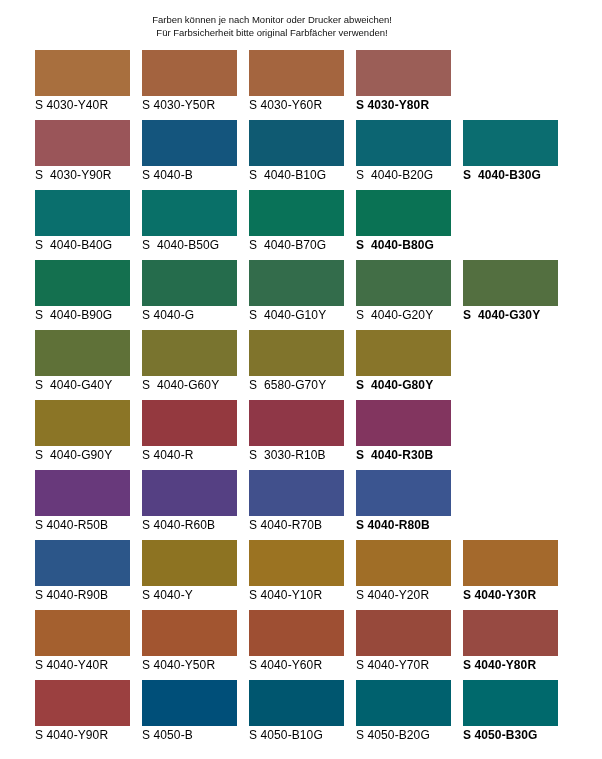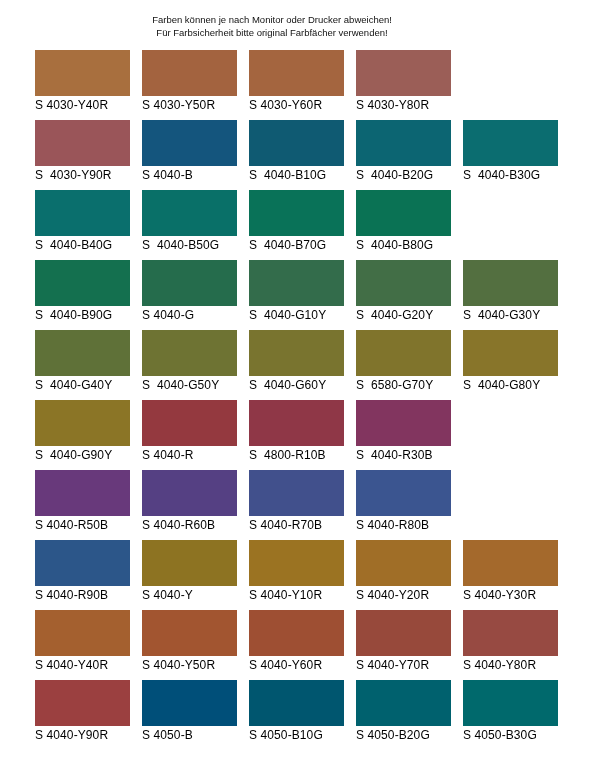--- a/index.html
+++ b/index.html
@@ -43,20 +43,21 @@
     width: 532px;
   }
   .cell {
     width: 95px;
     margin-right: 12px;
     display: flex;
     flex-direction: column;
   }
   .cell:last-child {
     margin-right: 0;
+    font-weight: bold;
   }
   .swatch {
     width: 95px;
     height: 46px;
     display: block;
   }
   .swatch-label {
     font-size: 12px;
     line-height: 12px;
     margin-top: 3px;
@@ -155,24 +156,20 @@
           <div class="swatch" style="background-color: rgb(83, 111, 64);"></div>
           <div class="swatch-label">S  4040-G30Y</div>
         </div>
       </div>
       <div class="row">
         <div class="cell">
           <div class="swatch" style="background-color: rgb(95, 113, 56);"></div>
           <div class="swatch-label">S  4040-G40Y</div>
         </div>
         <div class="cell">
-          <div class="swatch" style="background-color: rgb(110, 115, 51);"></div>
-          <div class="swatch-label">S  4040-G50Y</div>
-        </div>
-        <div class="cell">
           <div class="swatch" style="background-color: rgb(121, 116, 47);"></div>
           <div class="swatch-label">S  4040-G60Y</div>
         </div>
         <div class="cell">
           <div class="swatch" style="background-color: rgb(128, 116, 44);"></div>
           <div class="swatch-label">S  6580-G70Y</div>
         </div>
         <div class="cell">
           <div class="swatch" style="background-color: rgb(136, 117, 42);"></div>
           <div class="swatch-label">S  4040-G80Y</div>
@@ -182,21 +179,21 @@
         <div class="cell">
           <div class="swatch" style="background-color: rgb(139, 117, 38);"></div>
           <div class="swatch-label">S  4040-G90Y</div>
         </div>
         <div class="cell">
           <div class="swatch" style="background-color: rgb(148, 57, 63);"></div>
           <div class="swatch-label">S 4040-R</div>
         </div>
         <div class="cell">
           <div class="swatch" style="background-color: rgb(143, 55, 71);"></div>
-          <div class="swatch-label">S  4800-R10B</div>
+          <div class="swatch-label">S  3030-R10B</div>
         </div>
         <div class="cell">
           <div class="swatch" style="background-color: rgb(130, 53, 95);"></div>
           <div class="swatch-label">S  4040-R30B</div>
         </div>
       </div>
       <div class="row">
         <div class="cell">
           <div class="swatch" style="background-color: rgb(104, 57, 123);"></div>
           <div class="swatch-label">S 4040-R50B</div>

